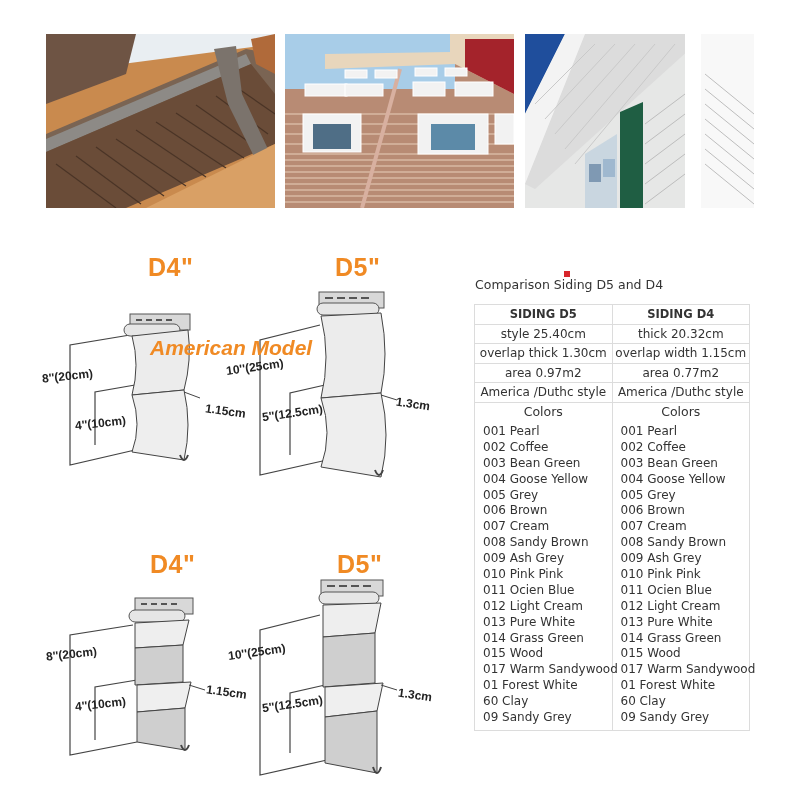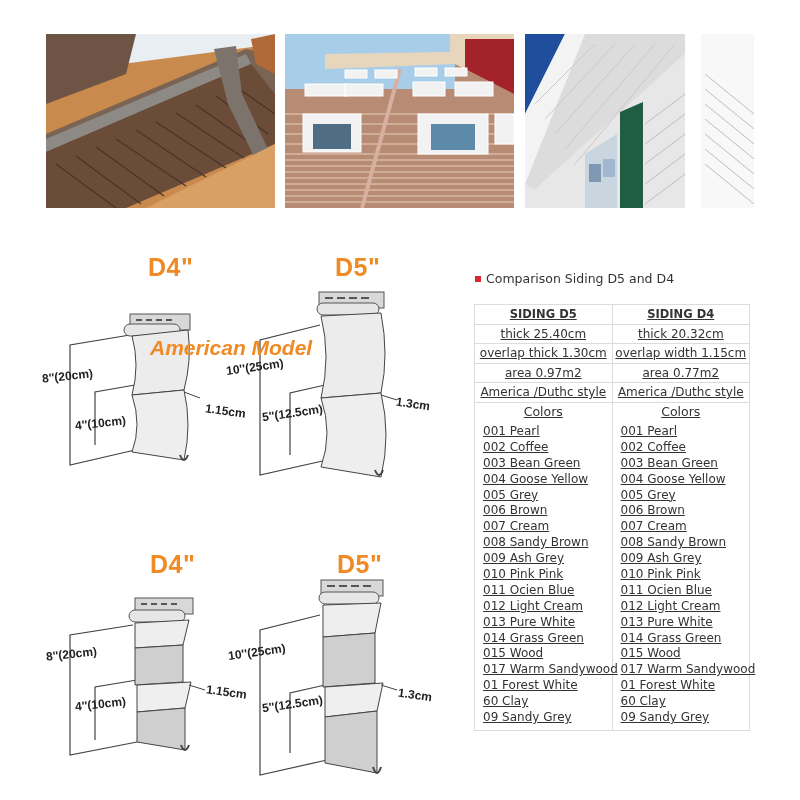--- a/index.html
+++ b/index.html
@@ -12,26 +12,26 @@
   #photo3 { left:525px; width:229px; }
 
   .diagram { position:absolute; }
   .dlabel { position:absolute; font-family:"Liberation Sans", sans-serif; font-weight:bold;
             color:#f08a24; font-size:25px; letter-spacing:0.5px; }
   .model-label { position:absolute; font-family:"Liberation Sans", sans-serif; font-weight:bold;
                  color:#f08a24; font-size:21px; white-space:nowrap;font-style:italic; }
   .dim { position:absolute; font-family:"Liberation Sans", sans-serif; font-size:12px; font-weight:bold;
          color:#222; white-space:nowrap; }
 
-  .cmp-title { position:absolute; left:475px; top:271px; font-size:12.5px; color:#333; display:flex; align-items:center; }
+  .cmp-title { position:absolute; left:475px; top:271px; font-size:12.5px; color:#333; display:flex; align-items:center;flex-direction:column; }
   .cmp-title .sq { width:6px; height:6px; background:#d8262c; margin-right:5px; display:inline-block; }
 
   table.cmp { position:absolute; left:474px; top:304px; width:276px; border-collapse:collapse;
               font-size:12px; color:#333; table-layout:fixed; }
-  table.cmp td, table.cmp th { border:1px solid #dcdcdc; text-align:center; height:18.5px; padding:0; white-space:nowrap;text-decoration:underline; }
+  table.cmp td, table.cmp th { border:1px solid #dcdcdc; text-align:center; height:18.5px; padding:0; white-space:nowrap; }
   table.cmp th { font-weight:bold; font-size:11.5px; }
   table.cmp td.colors { text-align:left; vertical-align:top; padding:3px 0 4px 8px; border-top:none; }
   table.cmp td.colhead { border-bottom:none; font-size:12.5px;margin-top:48px; }
   .color-item { height:15.9px; line-height:15.9px; font-size:12px; }
 </style>
 </head>
 <body>
 
 <div class="photo" id="photo1">
   <svg viewBox="0 0 229 174" preserveAspectRatio="none">
@@ -240,21 +240,21 @@
   <span>Comparison Siding D5 and D4</span>
 </div>
 
 <table class="cmp">
   <tbody>
       <tr>
     <th>SIDING D5</th>
     <th>SIDING D4</th>
   </tr>
   <tr>
-    <td>thick 25.40cm</td>
+    <td>style 25.40cm</td>
     <td>thick 20.32cm</td>
   </tr>
   <tr>
     <td>overlap thick 1.30cm</td>
     <td>overlap width 1.15cm</td>
   </tr>
   <tr>
     <td>area 0.97m2</td>
     <td>area 0.77m2</td>
   </tr>

